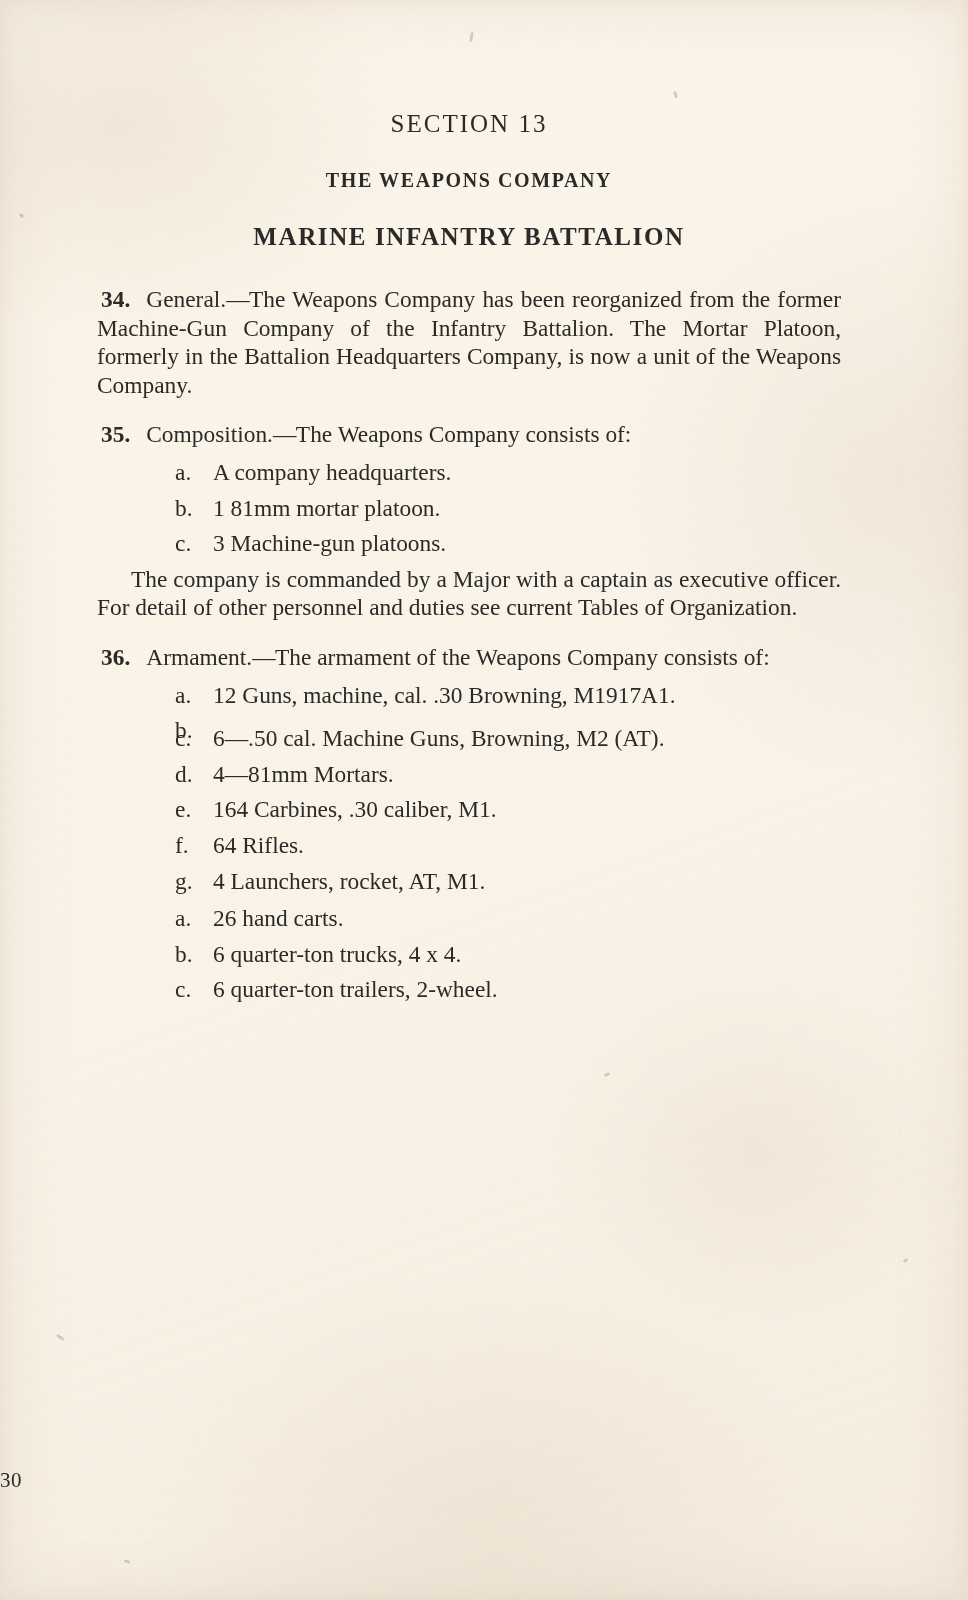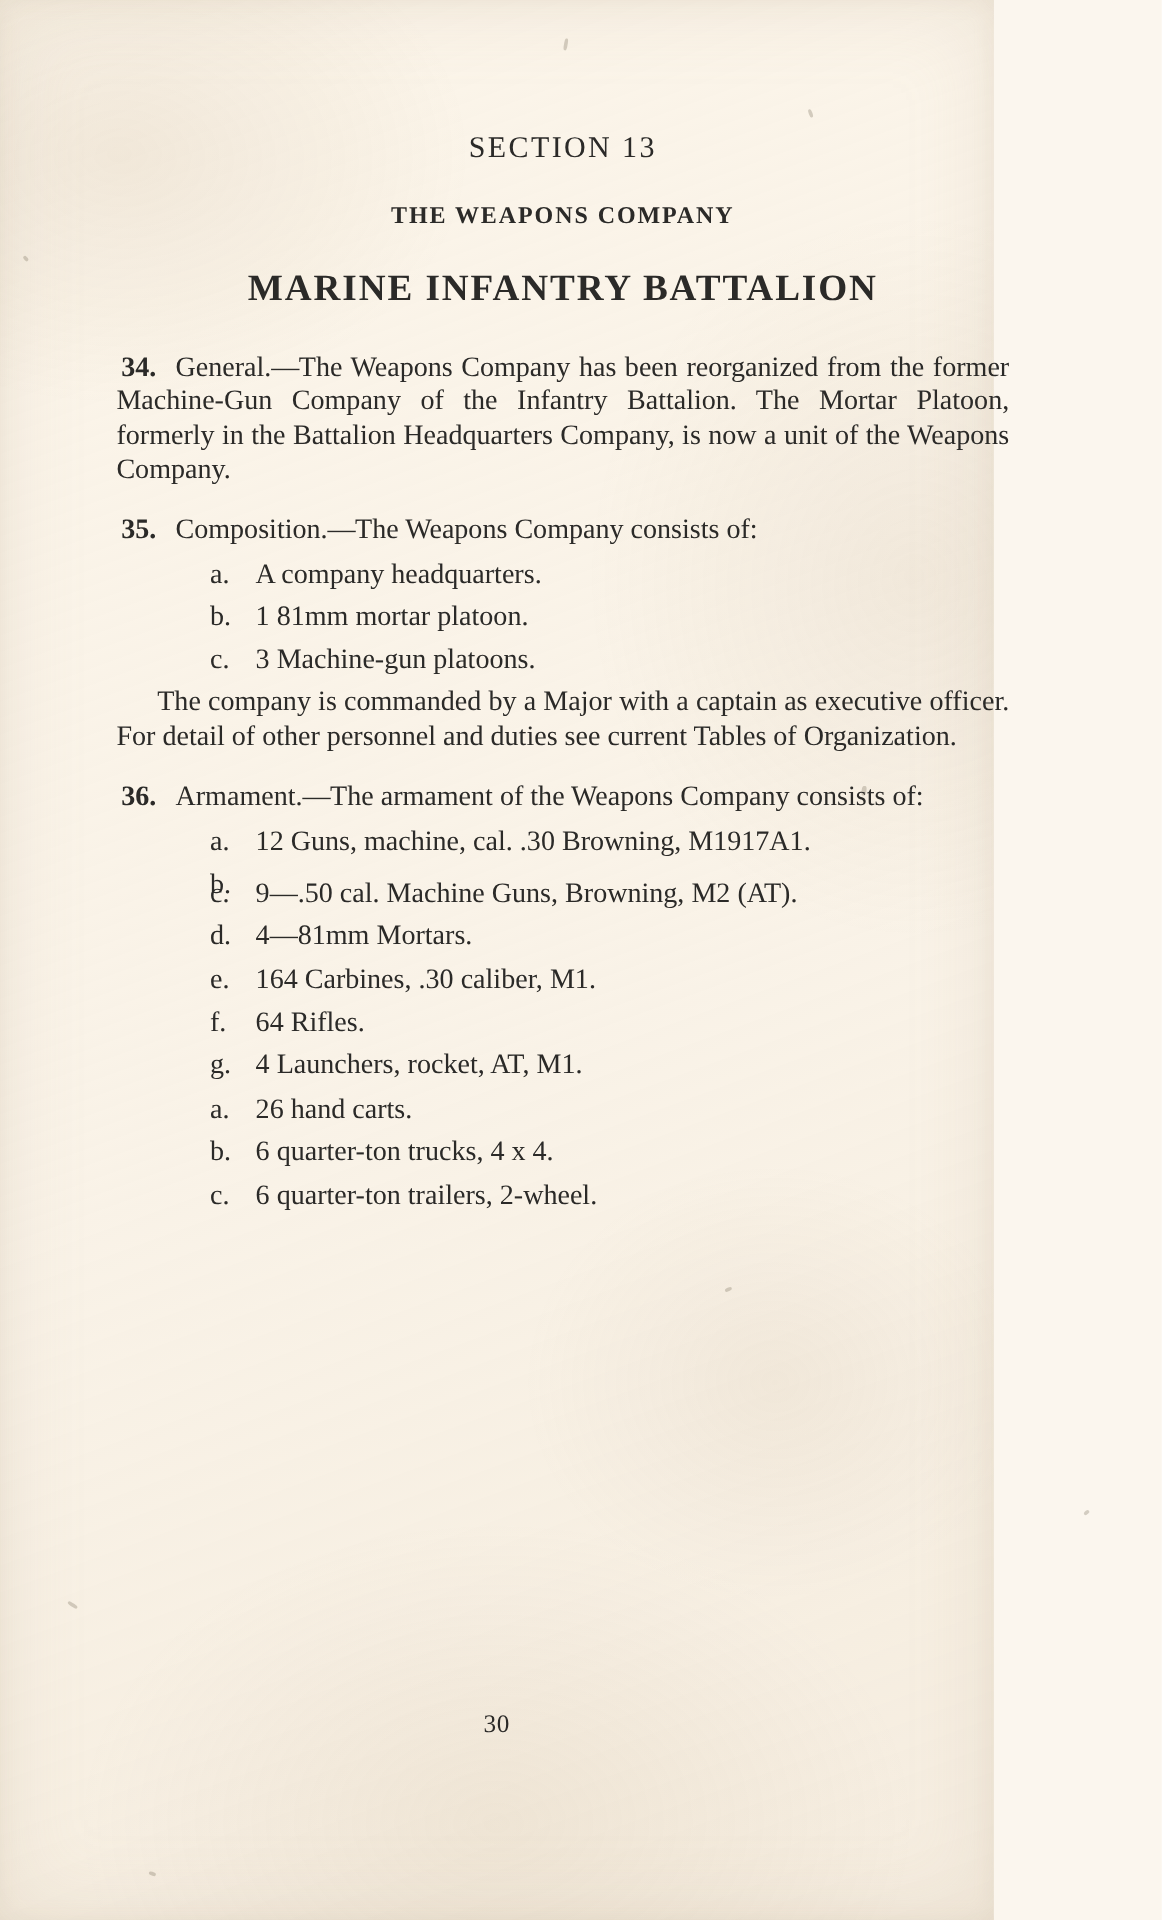--- a/index.html
+++ b/index.html
@@ -39,21 +39,21 @@
   }
   .speck {
     position: absolute;
     background: rgba(120,108,90,0.30);
     border-radius: 40%;
     pointer-events: none;
   }
 
   .page {
     position: relative;
-    width: 828px;
+    width: 968px;
     height: 1600px;
     box-sizing: border-box;
     padding: 0;
   }
 
   .content {
     position: absolute;
     left: 97px;
     top: 0;
     width: 744px;
@@ -73,21 +73,21 @@
     text-align: center;
     font-size: 20px;
     font-weight: 700;
     letter-spacing: 1.6px;
     margin: 0;
     padding-top: 31px;
     line-height: 1.1;
   }
   .title-sub {
     text-align: center;
-    font-size: 31px;
+    font-size: 25px;
     font-weight: 700;
     letter-spacing: 1.6px;
     margin: 0;
     padding-top: 32px;
     line-height: 1.1;
   }
 
   
   .para {
     font-size: 23.4px;
@@ -155,22 +155,21 @@
   .list-item.hang .overflow {
     display: block;
     margin-left: -116px;
   }
 
   
   .folio {
     position: absolute;
     left: 0;
     right: 0;
-    top: 1424px;
-    text-align: center;
+    top: 1468px;
     font-size: 21px;
     letter-spacing: 0.5px;
   }
 </style>
 </head>
 <body>
 
 <div class="page">
 
   <div class="paper-grain"></div>
@@ -225,21 +224,21 @@
     <ul class="list">
       <li class="list-item">
         <span class="marker">a.</span>
         <span>12 Guns, machine, cal. .30 Browning, M1917A1.</span>
       </li>
       <li class="list-item hang">
         <span class="marker">b.</span>
       </li>
       <li class="list-item">
         <span class="marker">c.</span>
-        <span>9—.50 cal. Machine Guns, Browning, M2 (AT).</span>
+        <span>6—.50 cal. Machine Guns, Browning, M2 (AT).</span>
       </li>
       <li class="list-item">
         <span class="marker">d.</span>
         <span>4—81mm Mortars.</span>
       </li>
       <li class="list-item">
         <span class="marker">e.</span>
         <span>164 Carbines, .30 caliber, M1.</span>
       </li>
       <li class="list-item">

